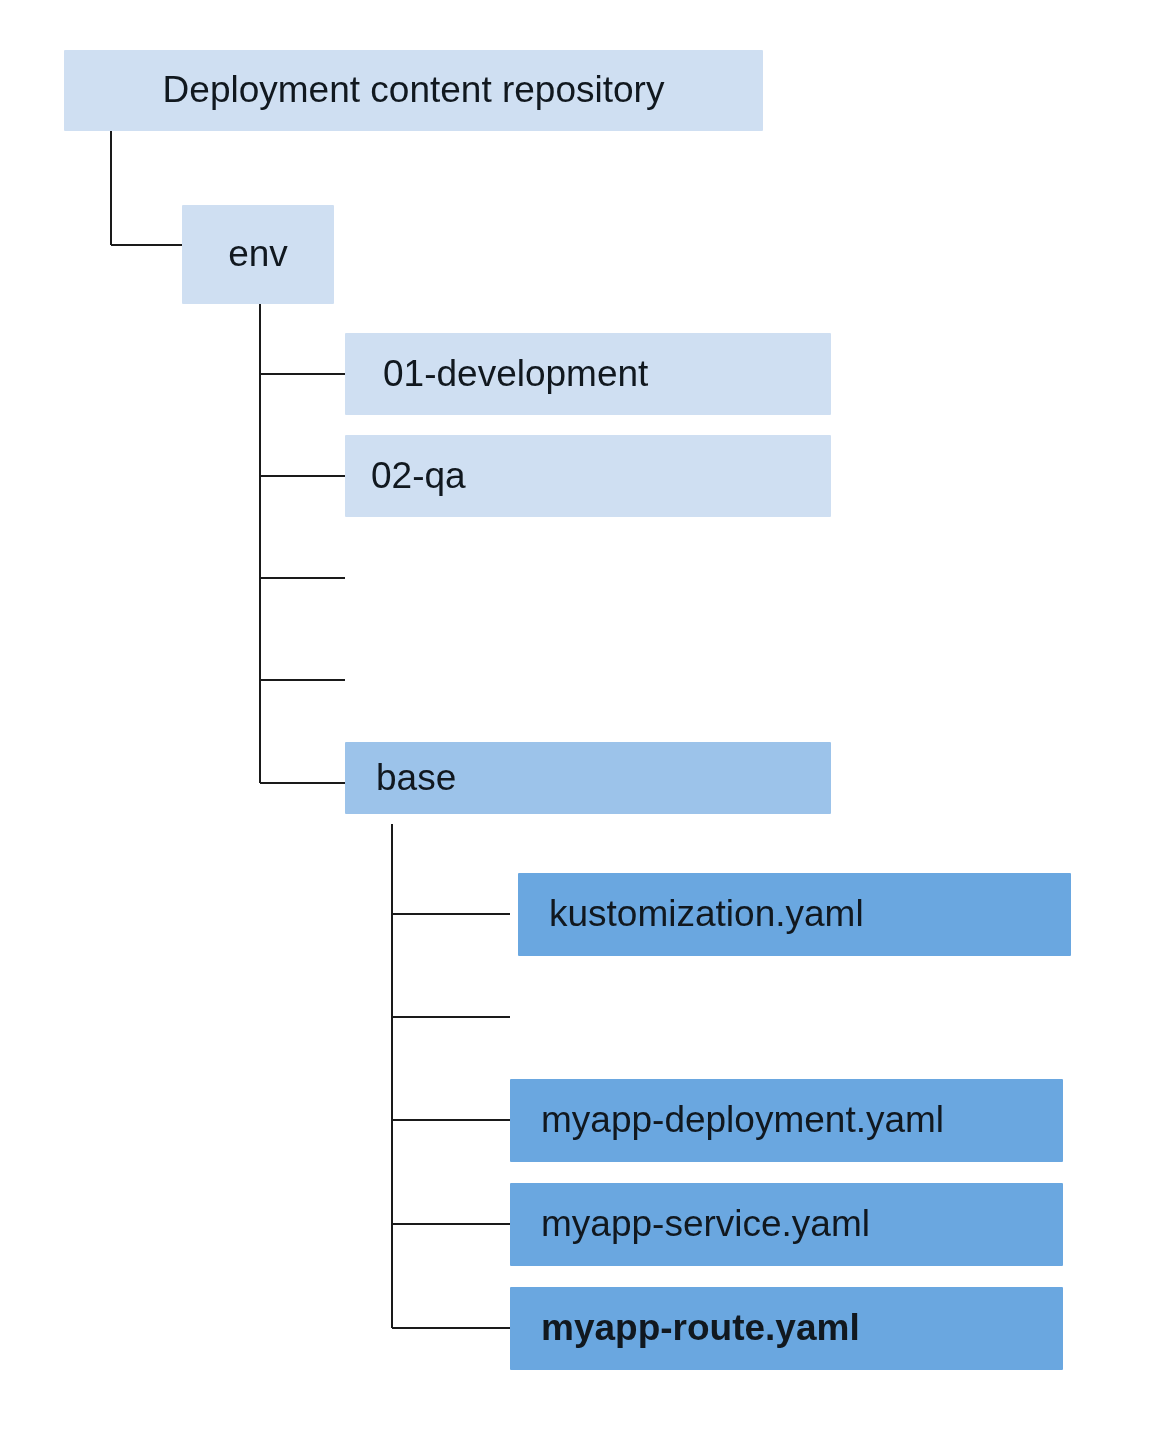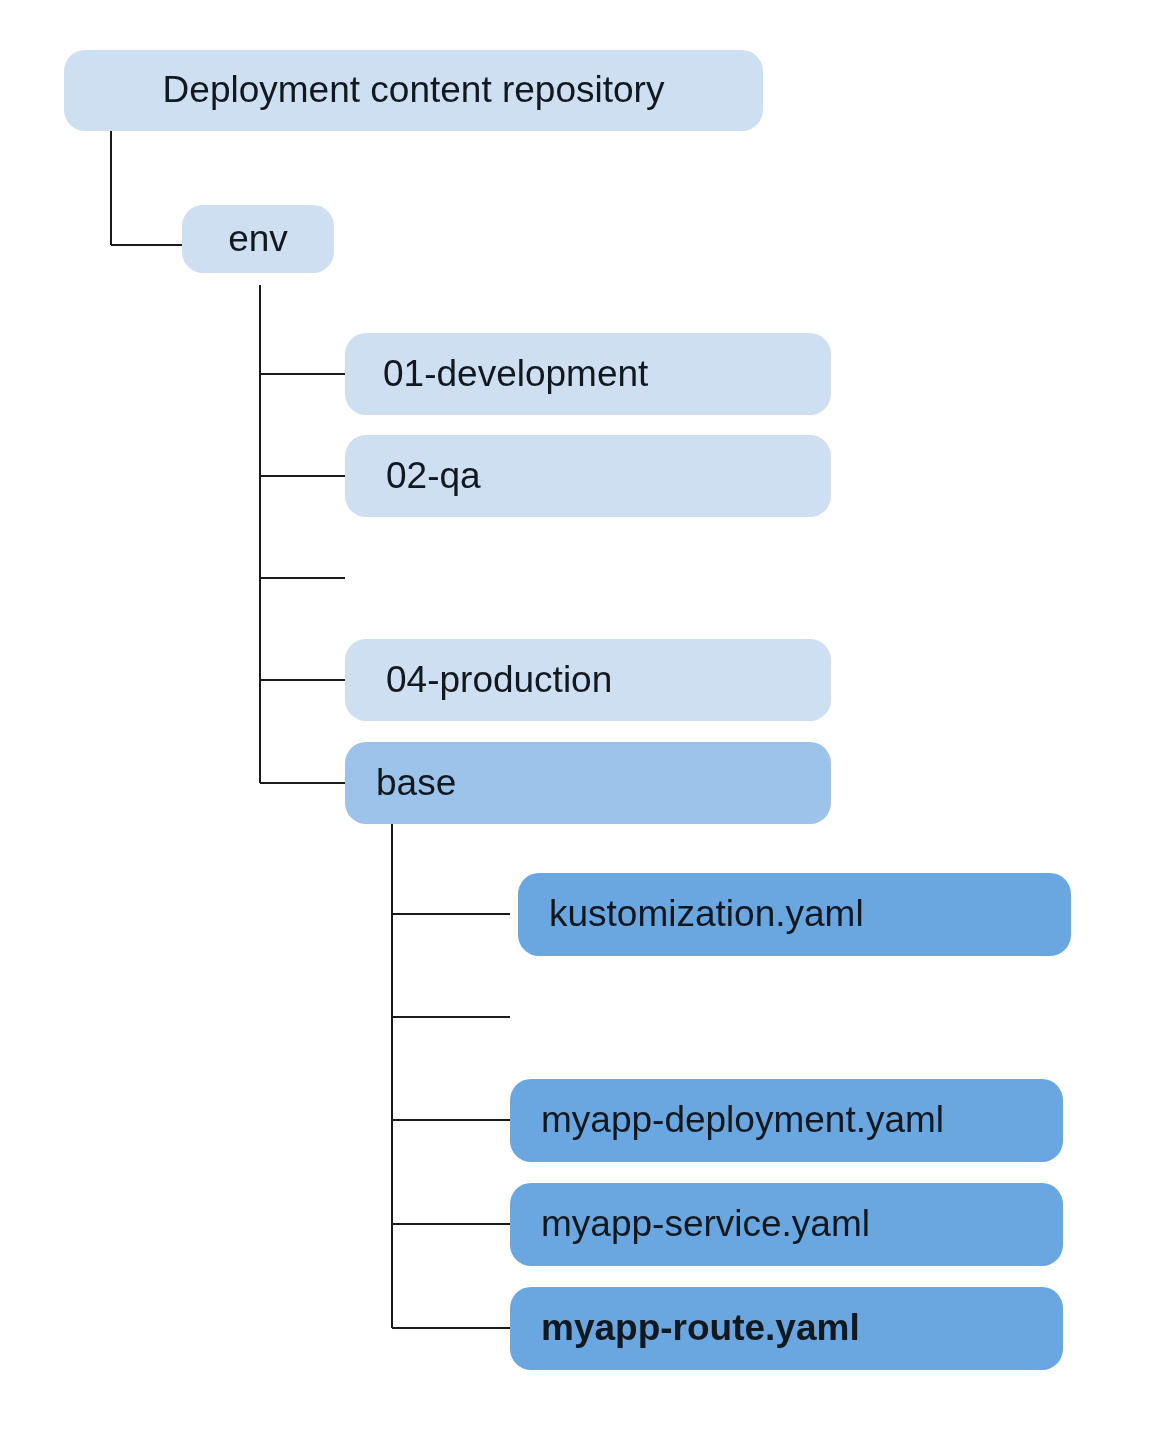--- a/index.html
+++ b/index.html
@@ -36,21 +36,21 @@
   #connectors line {
     stroke: #1a1a1a;
     stroke-width: 2.2;
     shape-rendering: crispEdges;
   }
 
   
   .node {
     position: absolute;
     z-index: 2;
-    border-radius: 21px;
+    border-radius: 1px;
     display: flex;
     align-items: center;
     color: #11181f;
     box-sizing: border-box;
     line-height: 1.1;
   }
 
   .node-label {
     display: block;
     white-space: nowrap;
@@ -65,44 +65,44 @@
     background: #cfdff2;
     justify-content: center;
     font-size: 37px;
   }
 
   
   .n-env {
     left: 182px;
     top: 205px;
     width: 152px;
-    height: 68px;
+    height: 99px;
     background: #cfdff2;
     justify-content: center;
     font-size: 37px;
   }
 
   
   .n-envchild {
     left: 345px;
     width: 486px;
     height: 82px;
     background: #cfdff2;
-    padding-left: 41px;
+    padding-left: 26px;
     font-size: 37px;
   }
   .n-envchild.indented {
     padding-left: 38px;
   }
 
   
   .n-base {
     left: 345px;
     width: 486px;
-    height: 82px;
+    height: 72px;
     background: #9cc3ea;
     padding-left: 31px;
     font-size: 37px;
   }
 
   
   .n-yaml {
     left: 510px;
     width: 553px;
     height: 83px;
@@ -152,23 +152,20 @@
 
   <div class="node n-envchild indented" style="top:333px;">
     <span class="node-label">01-development</span>
   </div>
 
   <div class="node n-envchild" style="top:435px;">
     <span class="node-label">02-qa</span>
   </div>
 
 
-  <div class="node n-envchild" style="top:639px;">
-    <span class="node-label">04-production</span>
-  </div>
 
   <div class="node n-base" style="top:742px;">
     <span class="node-label">base</span>
   </div>
 
   <div class="node n-yaml" style="top:873px;margin-left:8px;">
     <span class="node-label">kustomization.yaml</span>
   </div>
 
 

